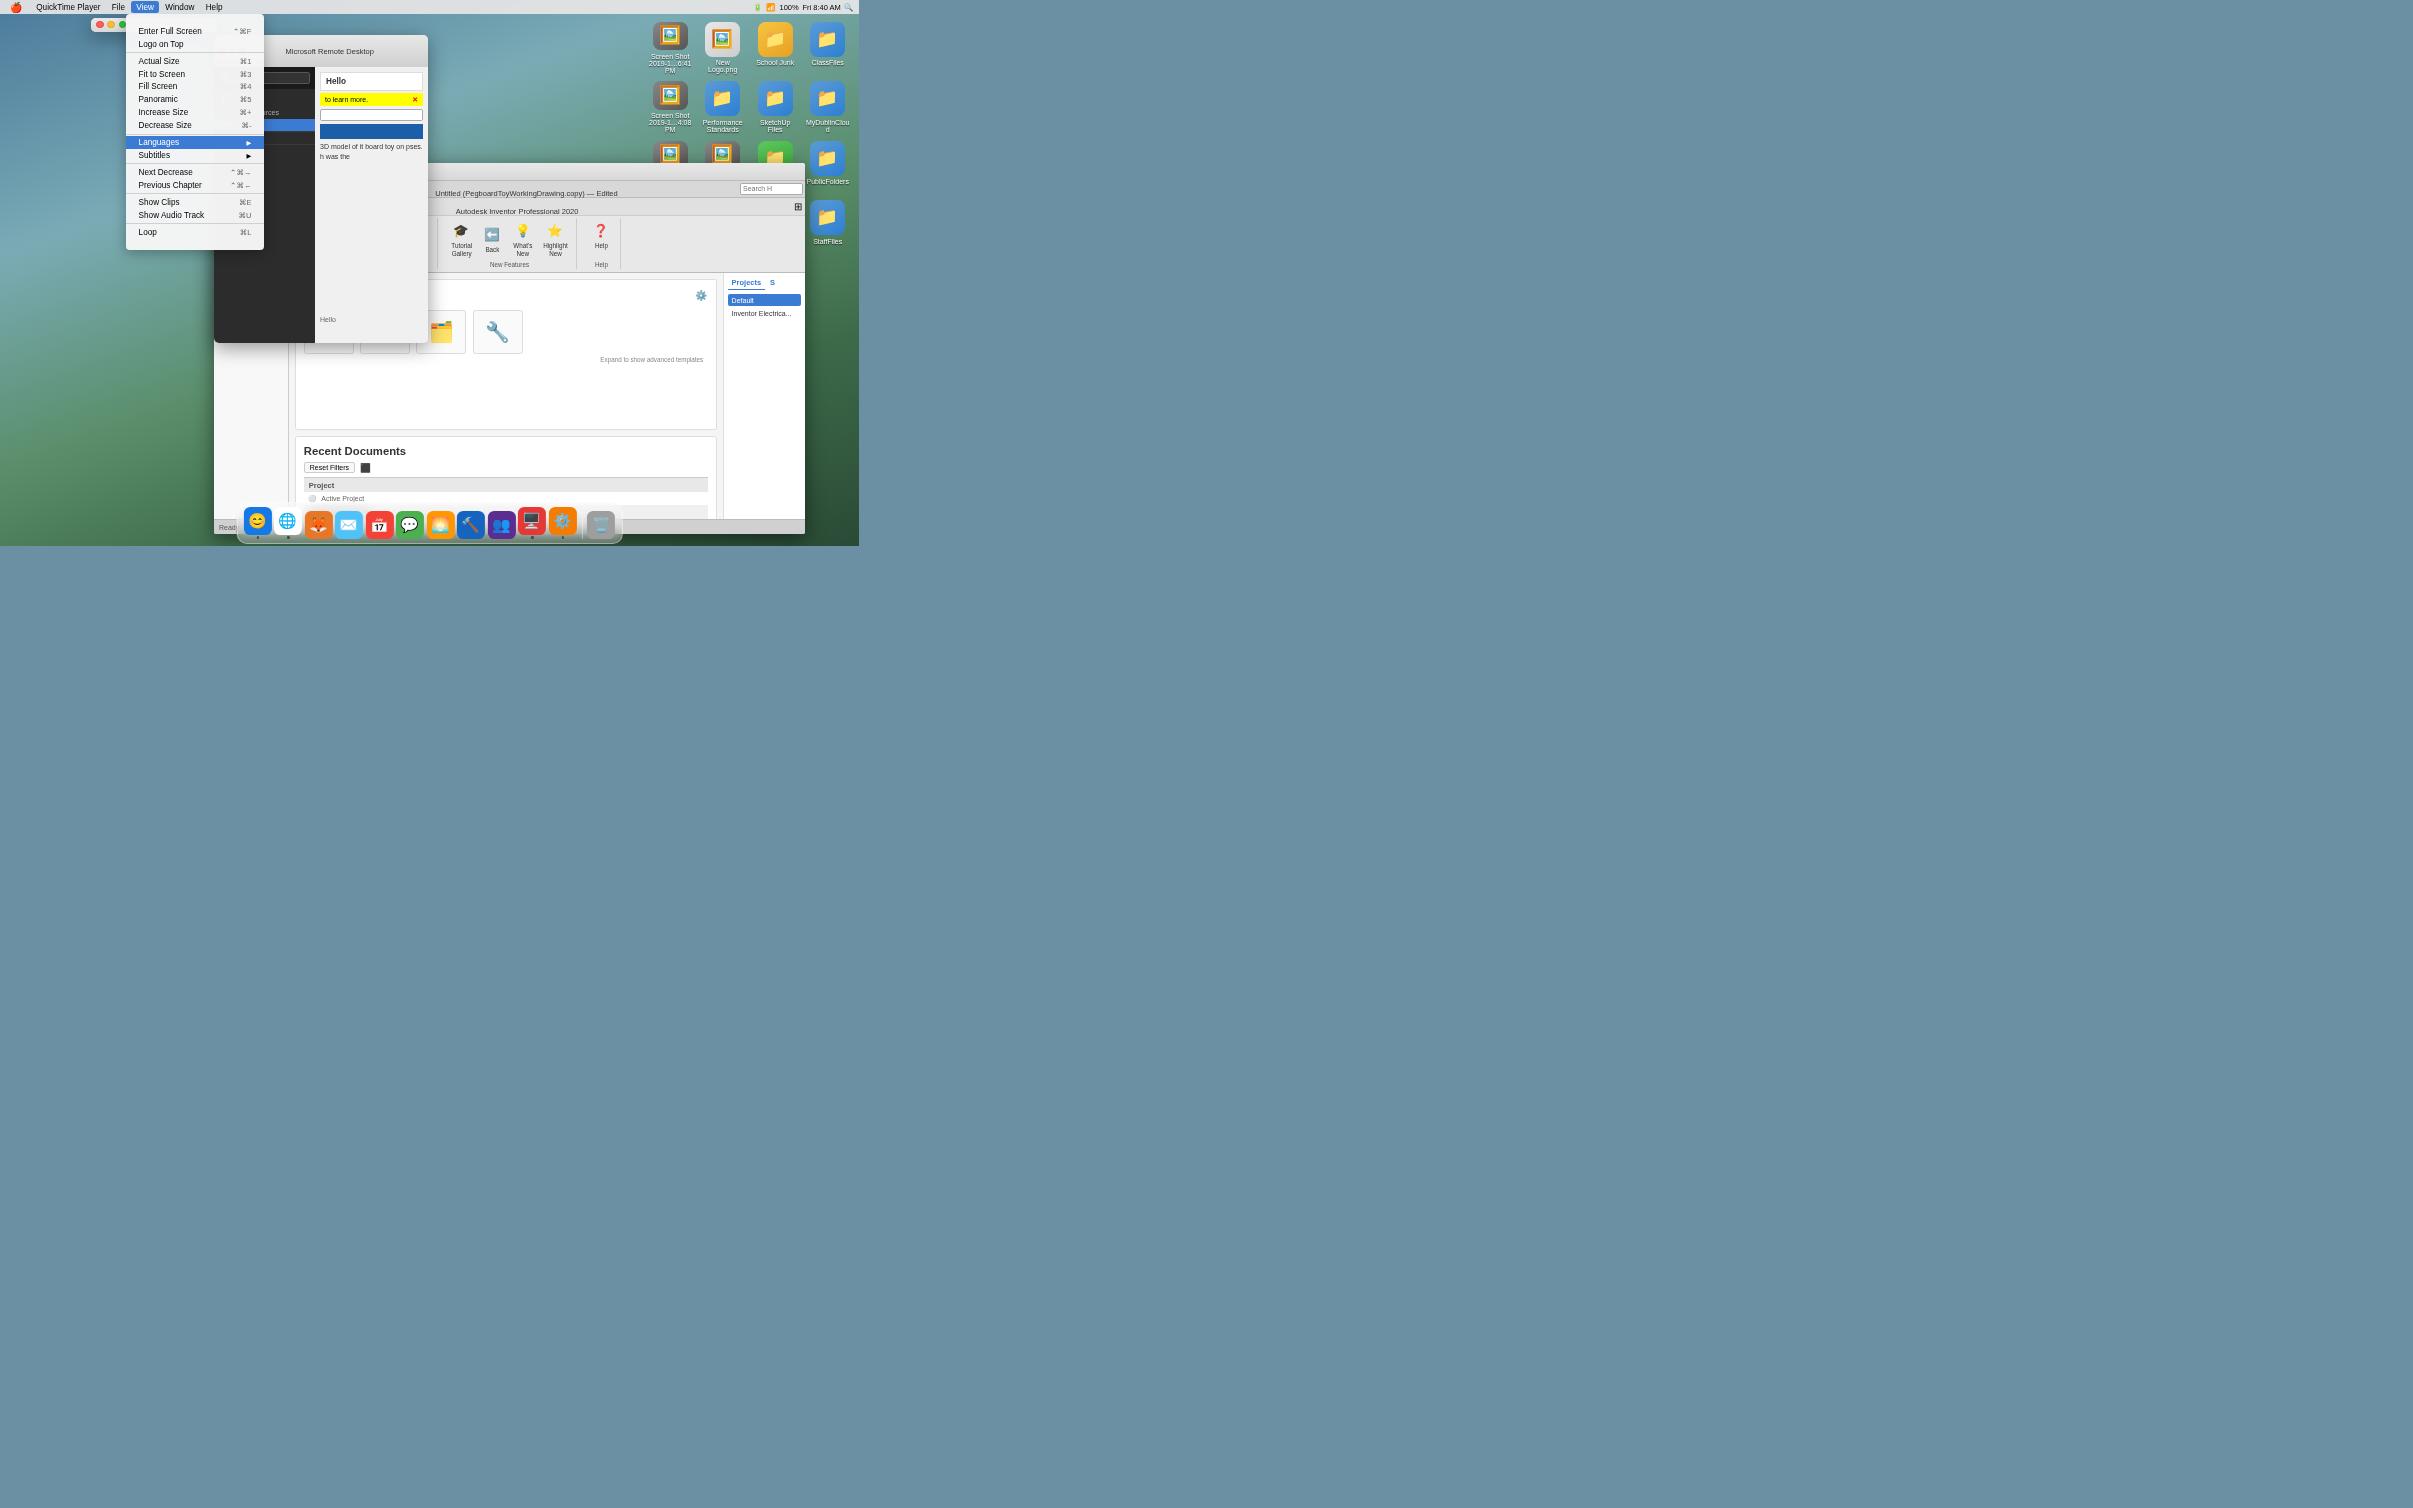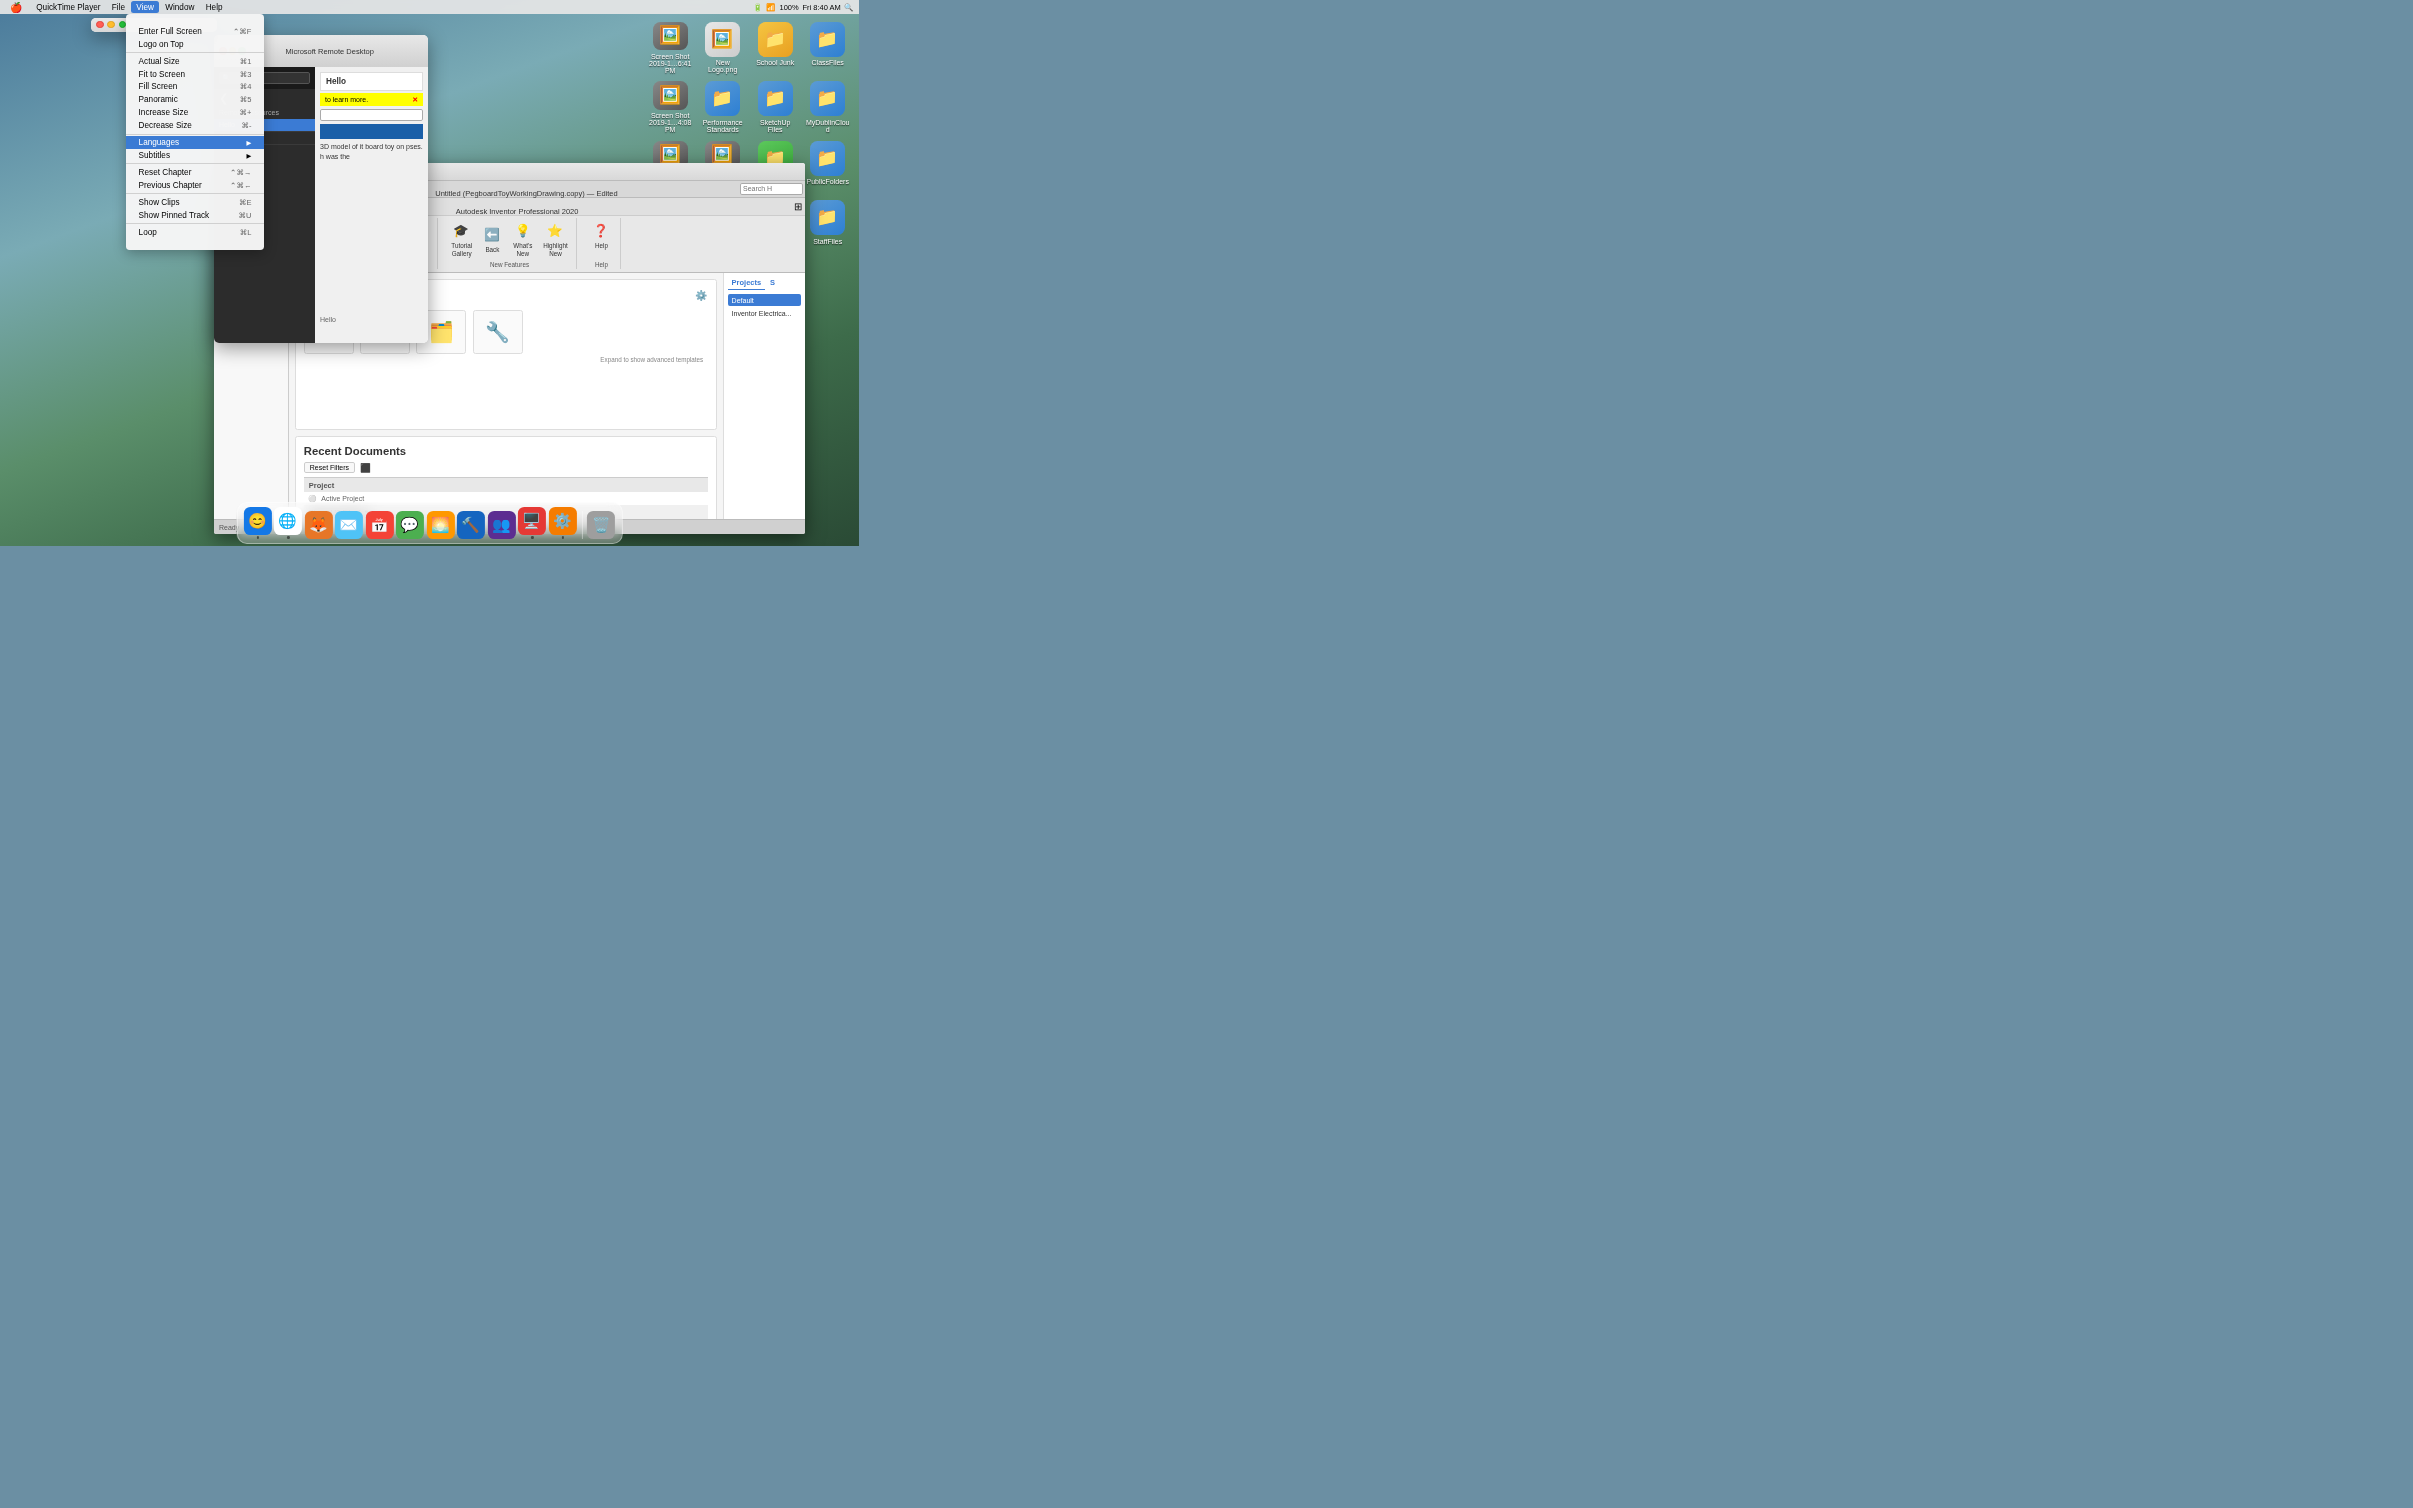--- a/index.html
+++ b/index.html
@@ -769,34 +769,34 @@
   <div class="menu-item highlighted submenu-container">
     <span>Languages</span>
     <span class="arrow">▶</span>
   </div>
   <div class="menu-item">
     <span>Subtitles</span>
     <span class="arrow">▶</span>
   </div>
   <div class="menu-separator"></div>
   <div class="menu-item">
-    <span>Reset Chapter</span>
+    <span>Next Decrease</span>
     <span class="shortcut">⌃⌘→</span>
   </div>
   <div class="menu-item">
     <span>Previous Chapter</span>
     <span class="shortcut">⌃⌘←</span>
   </div>
   <div class="menu-separator"></div>
   <div class="menu-item">
     <span>Show Clips</span>
     <span class="shortcut">⌘E</span>
   </div>
   <div class="menu-item">
-    <span>Show Pinned Track</span>
+    <span>Show Audio Track</span>
     <span class="shortcut">⌘U</span>
   </div>
   <div class="menu-separator"></div>
   <div class="menu-item">
     <span>Loop</span>
     <span class="shortcut">⌘L</span>
   </div>
 </div>
 
 <div class="remote-desktop-window">

